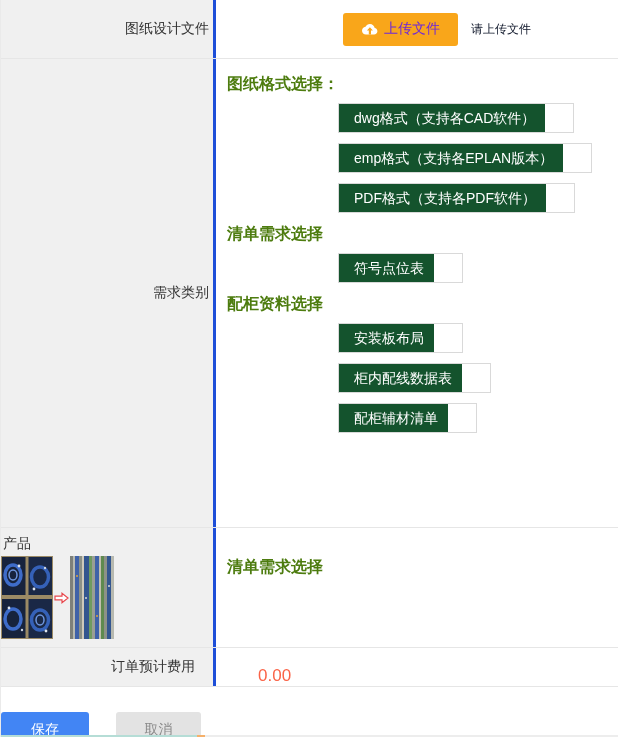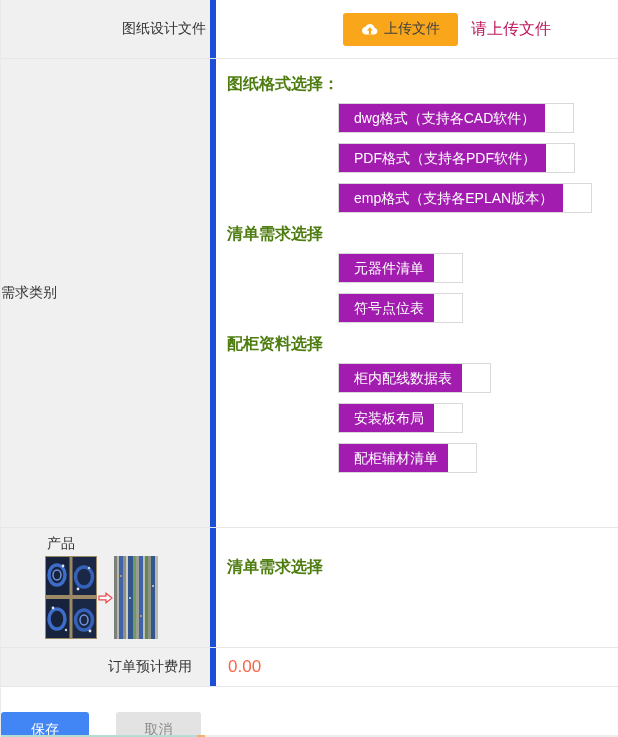--- a/index.html
+++ b/index.html
@@ -11,81 +11,81 @@
     width:618px; height:737px;
     background:#fff;
     overflow:hidden;
     border-left:1px solid #eaeaea;
   }
 
   .row { display:flex; border-bottom:1px solid #e6e6e6; }
   .cell-left {
     width:215px; flex:0 0 215px;
     background:#f0f0f0;
-    border-right:6px solid #1d4ed8;
+    border-right:3px solid #1d4ed8;
     font-size:14px; color:#333;
   }
   .cell-right { flex:1; background:#fff; }
 
   
   .row-design { height:59px; }
   .row-design .cell-left { display:flex; align-items:center; justify-content:flex-end; padding-right:4px; }
   .row-design .cell-right { display:flex; align-items:center; padding-left:127px; }
   .upload-btn {
     display:flex; align-items:center; justify-content:center; gap:6px;
     width:115px; height:33px;
-    background:#f9a61a; color:#404040;
+    background:#f9a61a; color:#6d28d9;
     border:none; border-radius:3px;
     font-size:14px; font-family:inherit;
     cursor:pointer;
   }
-  .upload-hint { margin-left:13px; font-size:16px; color:#be185d; }
+  .upload-hint { margin-left:13px; font-size:12px; color:#0f172a; }
 
   
   .row-category { height:469px; }
-  .row-category .cell-left { display:flex; align-items:center; padding-right:4px; }
+  .row-category .cell-left { display:flex; align-items:center; justify-content:flex-end; padding-right:4px; }
   .row-category .cell-right { padding-top:15px; }
 
   .section-heading {
     color:#4d7c0f; font-size:16px; font-weight:bold;
     margin:11px 0 9px 11px; line-height:20px;
   }
   .section-heading.first { margin-top:0; }
 
   .option {
     display:flex; width:max-content; height:30px;
     margin:0 0 10px 122px;
     border:1px solid #d9d9d9;
     cursor:pointer;
   }
   .option-label {
-    background:#a21caf; color:#fff;
+    background:#14532d; color:#fff;
     font-size:14px; line-height:28px;
     padding:0 10px 0 15px;
     white-space:nowrap;
   }
   .option-box { width:28px; background:#fff; }
 
   
   .row-product { height:120px; }
   .row-product .cell-left {
-    display:flex; flex-direction:column; align-items:center;
+    display:flex; flex-direction:column; align-items:flex-start;
     padding:7px 8px 0 0;
   }
   .product-inner { display:flex; flex-direction:column; }
   .product-label { font-size:14px; color:#333; margin:0 0 3px 2px; }
   .product-images { display:flex; align-items:center; }
   .product-images svg { display:block; }
   .arrow-wrap { margin:0 1px; display:flex; align-items:center; }
   .row-product .cell-right { padding-top:29px; }
 
   
   .row-cost { height:39px; }
   .row-cost .cell-left { display:flex; align-items:center; justify-content:flex-end; padding-right:18px; }
-  .row-cost .cell-right { display:flex; align-items:center; padding-left:12px; }
+  .row-cost .cell-right { display:flex; align-items:flex-end; padding-left:12px;margin-left:30px; }
   .cost-value { color:#fa6347; font-size:17px; }
 
   
   .actions { position:absolute; left:0; top:712px; display:flex; }
   .btn { width:88px; height:36px; border:none; border-radius:3px; font-size:14px; font-family:inherit; cursor:pointer; }
   .btn-save { background:#4285f4; color:#fff; }
   .btn-cancel { background:#e3e3e3; color:#8a8a8a; width:85px; margin-left:27px; }
 
   
   .bottom-strip {
@@ -122,45 +122,41 @@
       <span>需求类别</span>
     </div>
     <div class="cell-right">
 
       <div class="section-heading first">图纸格式选择：</div>
       <div class="option">
         <span class="option-label">dwg格式（支持各CAD软件）</span>
         <span class="option-box"></span>
       </div>
       <div class="option">
+        <span class="option-label">emp格式（支持各EPLAN版本）</span>
+        <span class="option-box"></span>
+      </div>
+      <div class="option">
         <span class="option-label">PDF格式（支持各PDF软件）</span>
         <span class="option-box"></span>
       </div>
-      <div class="option">
-        <span class="option-label">emp格式（支持各EPLAN版本）</span>
-        <span class="option-box"></span>
-      </div>
 
       <div class="section-heading">清单需求选择</div>
       <div class="option">
-        <span class="option-label">元器件清单</span>
-        <span class="option-box"></span>
-      </div>
-      <div class="option">
         <span class="option-label">符号点位表</span>
         <span class="option-box"></span>
       </div>
 
       <div class="section-heading">配柜资料选择</div>
       <div class="option">
+        <span class="option-label">安装板布局</span>
+        <span class="option-box"></span>
+      </div>
+      <div class="option">
         <span class="option-label">柜内配线数据表</span>
-        <span class="option-box"></span>
-      </div>
-      <div class="option">
-        <span class="option-label">安装板布局</span>
         <span class="option-box"></span>
       </div>
       <div class="option">
         <span class="option-label">配柜辅材清单</span>
         <span class="option-box"></span>
       </div>
 
     </div>
   </div>
 

